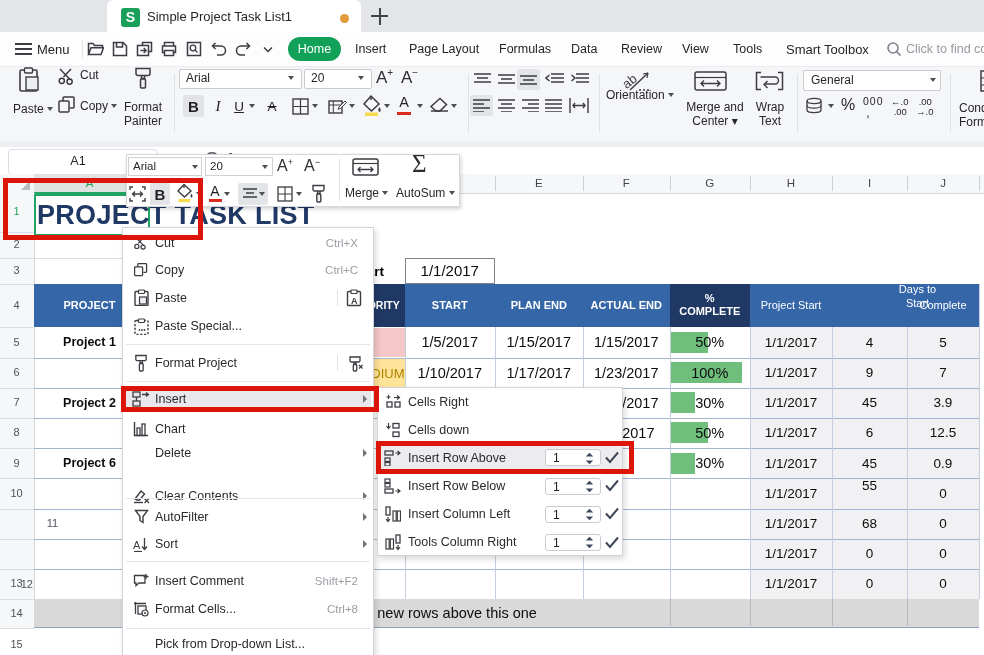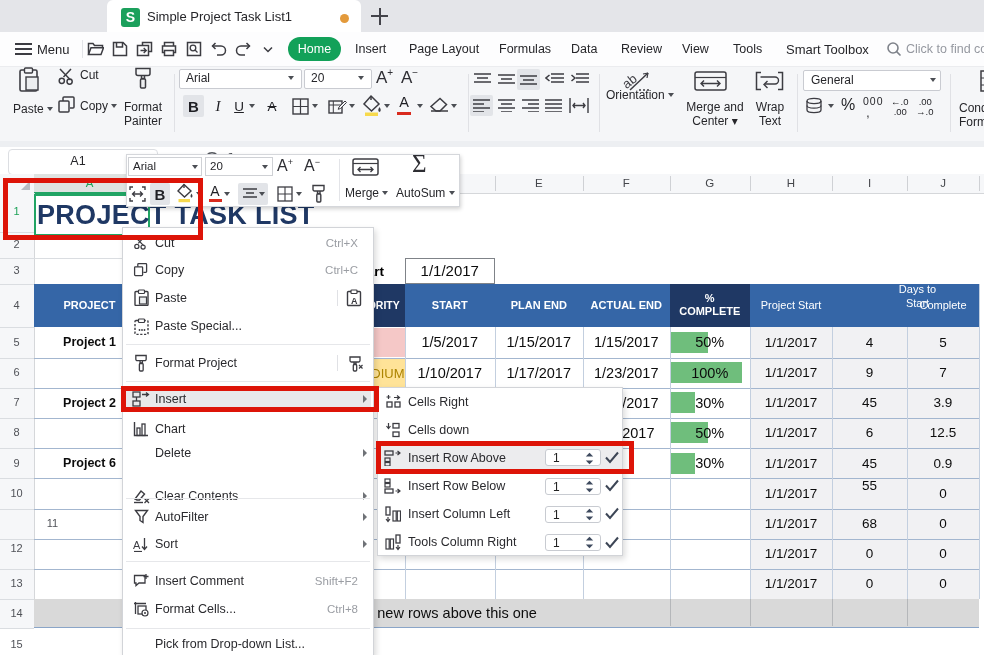--- a/index.html
+++ b/index.html
@@ -293,21 +293,21 @@
   <div class="rn" style="top:238px;">2</div>
   <div class="rn" style="top:264px;">3</div>
   <div class="rn" style="top:299px;">4</div>
   <div class="rn" style="top:336px;">5</div>
   <div class="rn" style="top:366px;">6</div>
   <div class="rn" style="top:396px;">7</div>
   <div class="rn" style="top:426px;">8</div>
   <div class="rn" style="top:457px;">9</div>
   <div class="rn" style="top:487px;">10</div>
   <div class="rn" style="top:517px;padding-left:36px;">11</div>
-  <div class="rn" style="top:542px;">12</div>
+  <div class="rn" style="top:578px;text-align:right;">12</div>
   <div class="rn" style="top:577px;">13</div>
   <div class="rn" style="top:607px;">14</div>
   <div class="rn" style="top:638px;">15</div>
   <div class="gl" style="left:0;top:231.5px;width:33.5px;height:1px;"></div>
   <div class="gl" style="left:0;top:258.3px;width:33.5px;height:1px;"></div>
   <div class="gl" style="left:0;top:283.6px;width:33.5px;height:1px;"></div>
   <div class="gl" style="left:0;top:327.3px;width:33.5px;height:1px;"></div>
   <div class="gl" style="left:0;top:357.5px;width:33.5px;height:1px;"></div>
   <div class="gl" style="left:0;top:387.7px;width:33.5px;height:1px;"></div>
   <div class="gl" style="left:0;top:417.9px;width:33.5px;height:1px;"></div>

